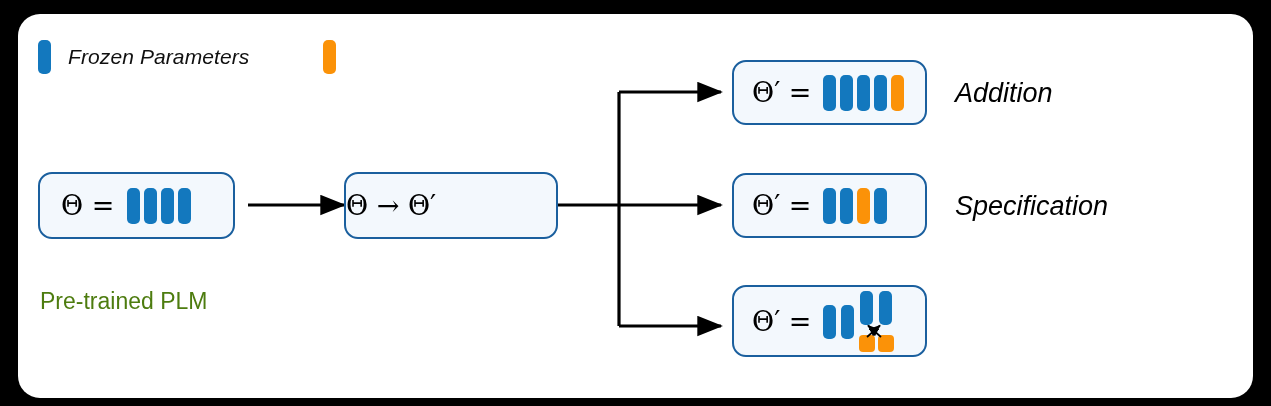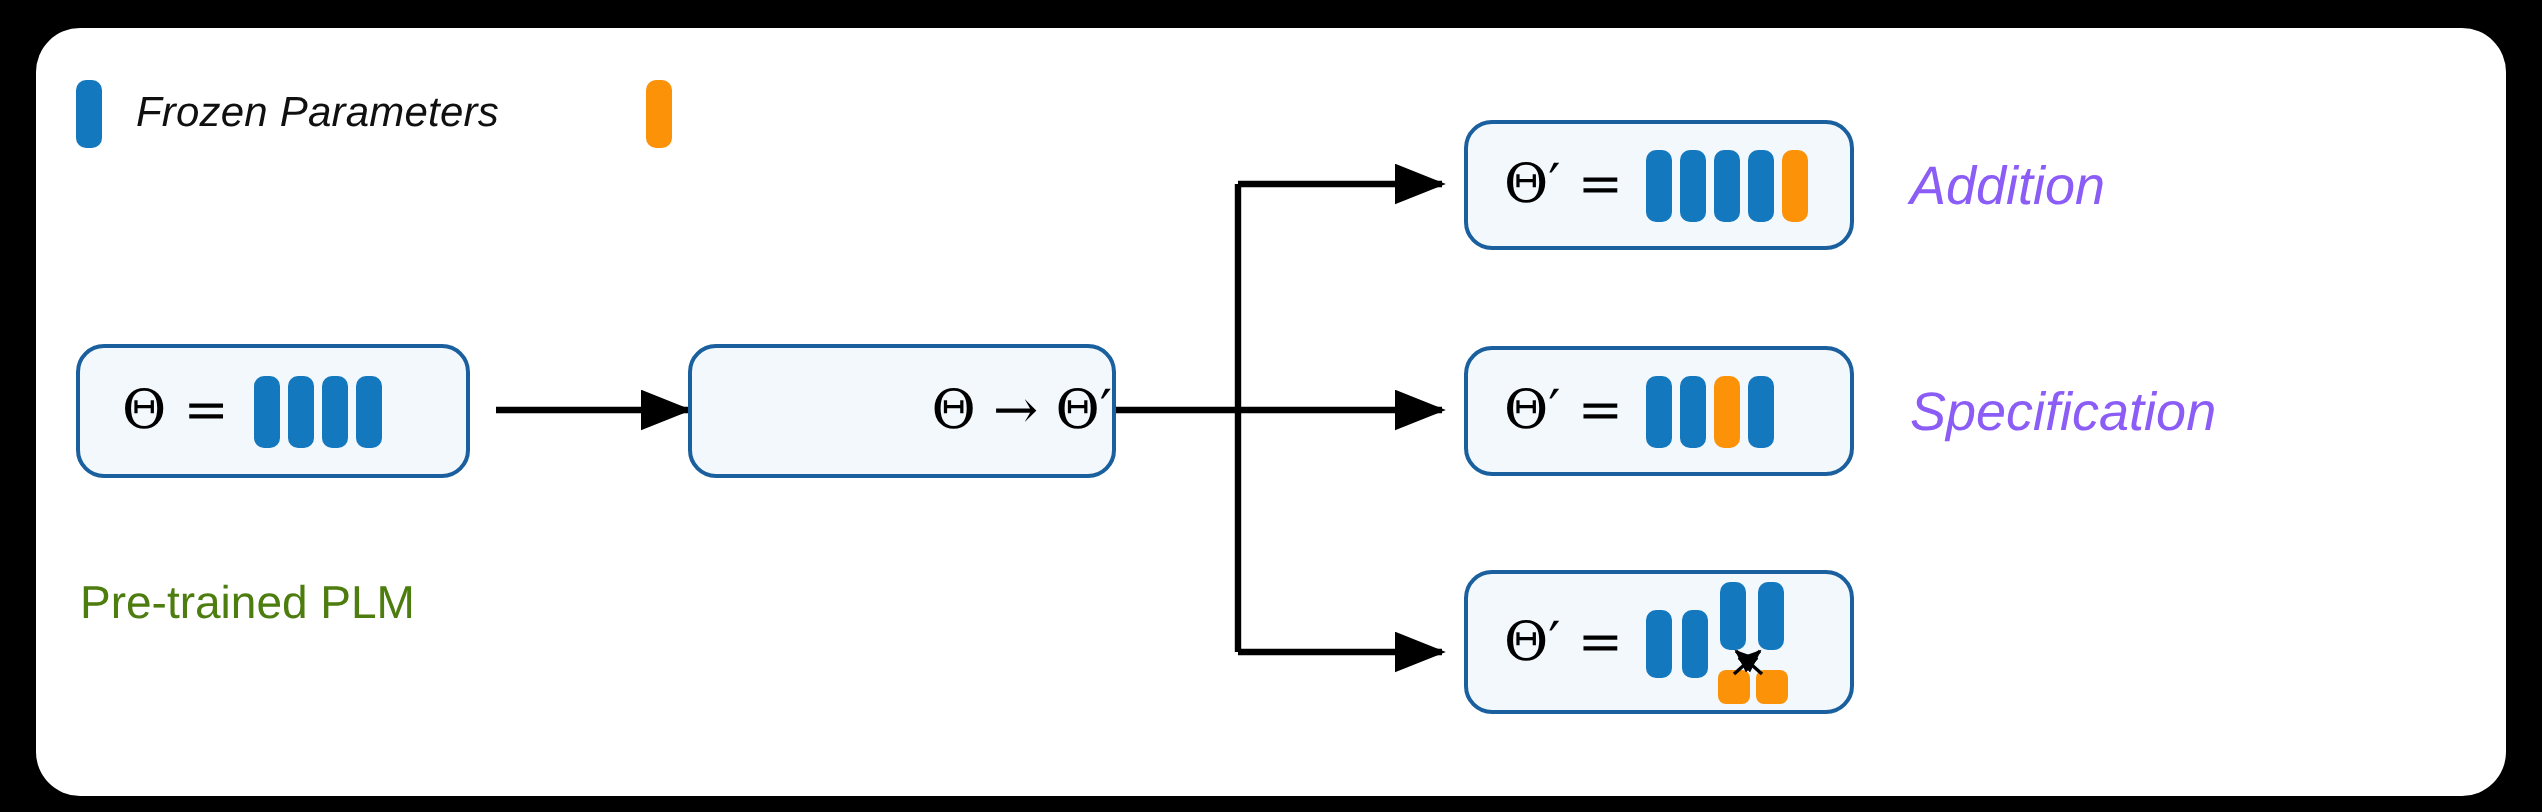--- a/index.html
+++ b/index.html
@@ -24,21 +24,21 @@
   .eqtxt{font-size:27px;color:#000;white-space:nowrap;font-family:"DejaVu Serif",serif;}
 
   
   .bars{display:flex;align-items:flex-end;}
   .bar{border-radius:5px;}
 
   
   .caption{position:absolute;font-size:23px;color:#4d7c0f;white-space:nowrap;}
 
   
-  .rlabel{position:absolute;font-style:italic;font-size:27px;color:#8b5cf6;
+  .rlabel{position:absolute;font-style:italic;font-size:27px;color:#000000;
           white-space:nowrap;}
 
   
   #wires{position:absolute;left:0;top:0;width:1235px;height:376px;
          pointer-events:none;}
 
   
   .repar{position:relative;}
 </style>
 </head>
@@ -93,21 +93,21 @@
       <span class="eqtxt">Θ =</span>
       <span class="bars" style="margin-left:13px;gap:4px;">
         <i class="bar" style="width:13px;height:36px;background:#1378be;"></i>
         <i class="bar" style="width:13px;height:36px;background:#1378be;"></i>
         <i class="bar" style="width:13px;height:36px;background:#1378be;"></i>
         <i class="bar" style="width:13px;height:36px;background:#1378be;"></i>
       </span>
     </div>
     <div class="caption" style="left:22px;top:274px;">Pre-trained PLM</div>
 
-    <div class="eqbox" style="left:326px;top:158px;width:214px;height:67px;justify-content:flex-end;">
+    <div class="eqbox" style="left:326px;top:158px;width:214px;height:67px;justify-content:flex-start;">
       <span class="eqtxt">Θ → Θ′</span>
     </div>
 
     <div class="eqbox" style="left:714px;top:46px;width:195px;height:65px;padding-left:18px;">
       <span class="eqtxt">Θ′ =</span>
       <span class="bars" style="margin-left:12px;gap:4px;">
         <i class="bar" style="width:13px;height:36px;background:#1378be;"></i>
         <i class="bar" style="width:13px;height:36px;background:#1378be;"></i>
         <i class="bar" style="width:13px;height:36px;background:#1378be;"></i>
         <i class="bar" style="width:13px;height:36px;background:#1378be;"></i>

